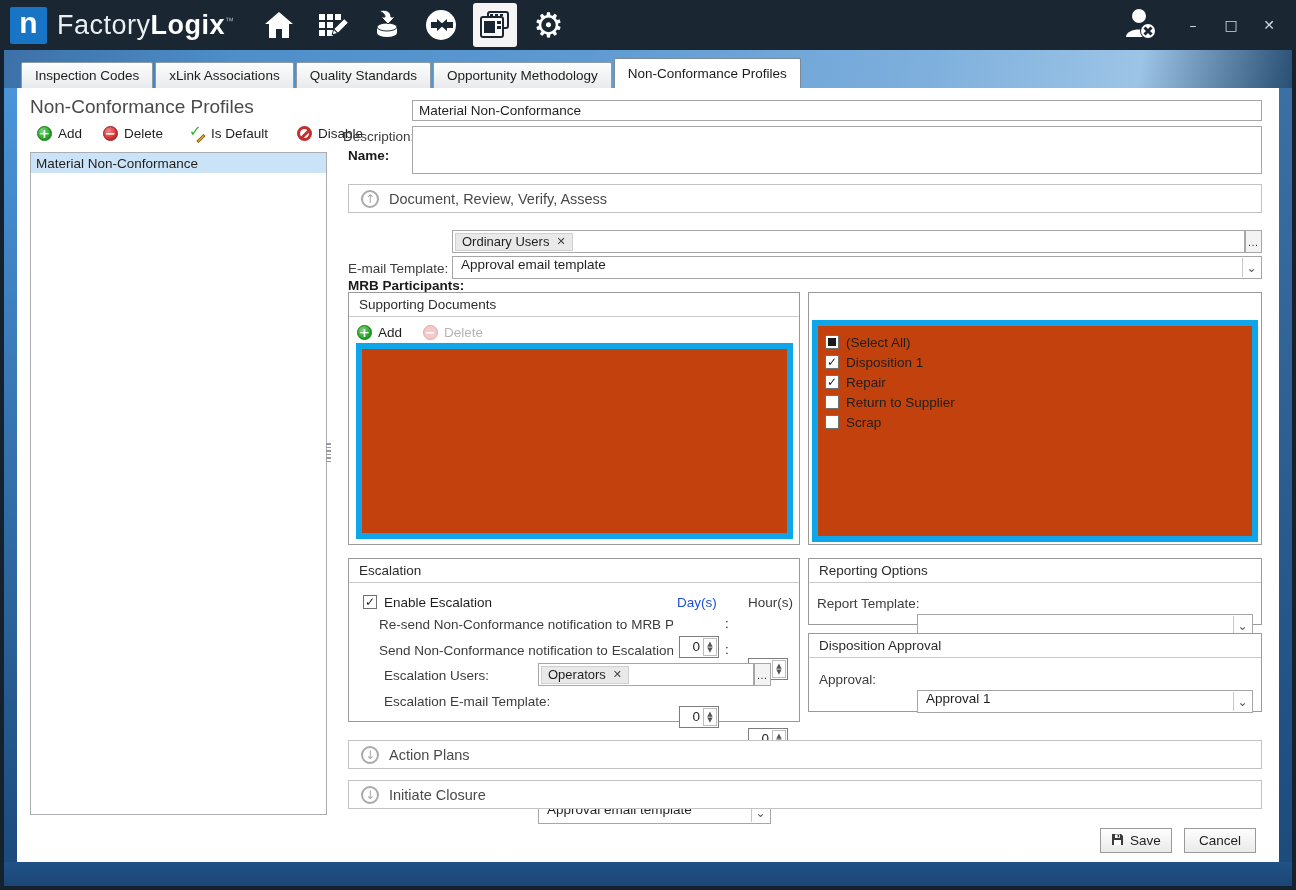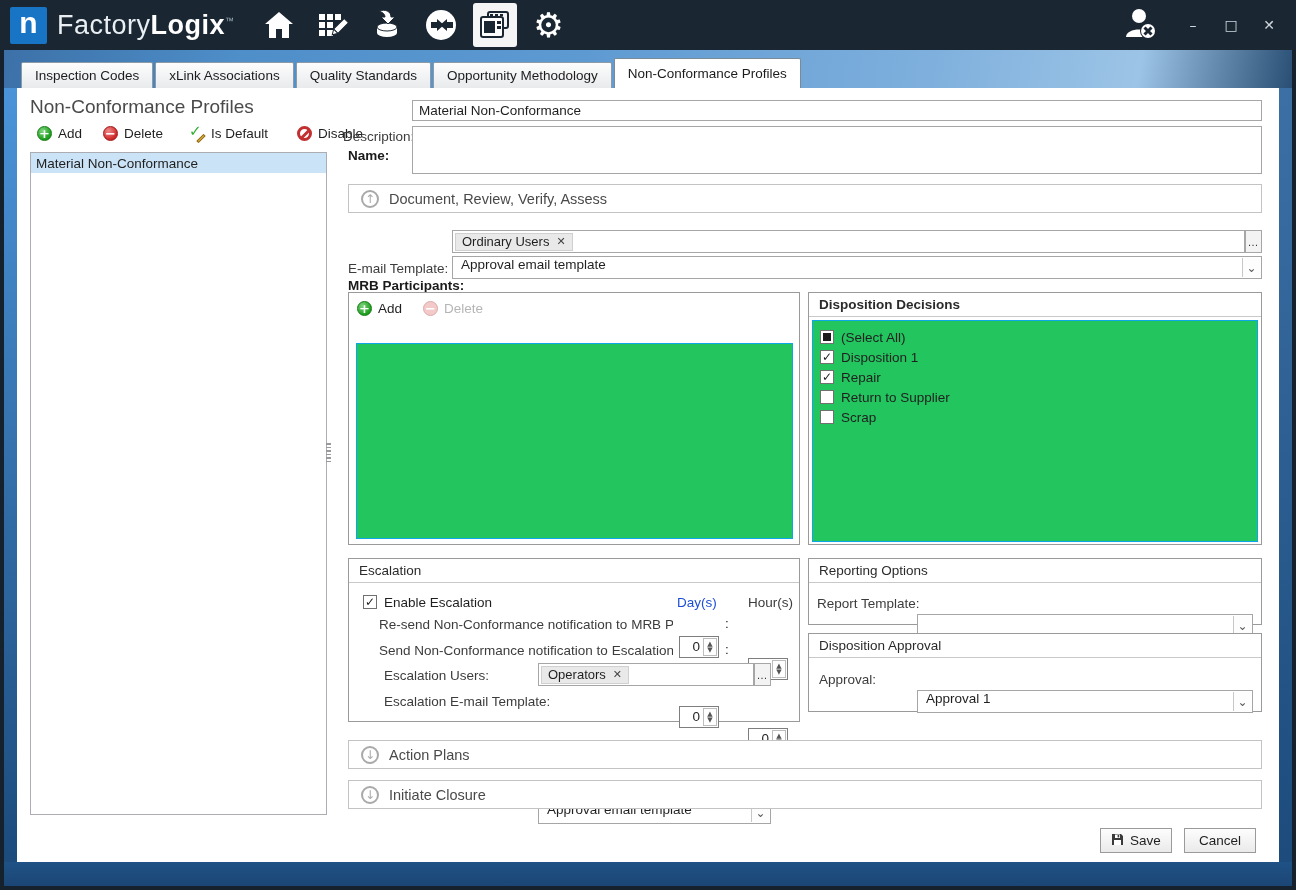--- a/index.html
+++ b/index.html
@@ -36,21 +36,21 @@
 
   
   .content { position:absolute; left:17px; top:88px; width:1262px; height:774px; background:#ffffff; }
   .abs { position:absolute; }
   .lbl { font-size:13.5px; color:#2b2b2b; white-space:nowrap; }
   .lbl.b { font-weight:bold; color:#1a1a1a;margin-top:44px; }
   .fld { background:#fff; border:1px solid #a6a6a6; font-size:13.5px; color:#1f1f1f; display:flex; align-items:center; padding:0 6px; }
   .grp { border:1px solid #9a9a9a; background:#fff; }
   .grp-h { height:24px; display:flex; align-items:center; padding-left:10px; font-size:13.5px; color:#2b2b2b; border-bottom:1px solid #c9c9c9; }
   .grp-h.bold { font-weight:bold; }
-  .innerbox { position:absolute; border:1px solid #0ea5e9; background:#22c55e; }
+  .innerbox { position:absolute; border:6px solid #0ea5e9; background:#c2410c; }
 
   
   .sect { border:1px solid #c3c3c3; background:#fff; display:flex; align-items:center; padding-left:12px; }
   .circ-arrow { width:18px; height:18px; border:2px solid #a9a9a9; border-radius:50%; color:#a9a9a9; font-size:12px; line-height:14px; text-align:center; font-family:"DejaVu Sans",sans-serif; }
   .sect-t { margin-left:10px; font-size:14.5px; color:#4a4a4a; }
 
   
   .tbtn { display:flex; align-items:center; gap:6px; font-size:13.5px; color:#1f1f1f; }
   .tbtn.disabled { color:#b5b5b5; }
   .ico-circ { width:15px; height:15px; border-radius:50%; color:#fff; font-size:13px; font-weight:bold; line-height:14px; text-align:center; font-family:"DejaVu Sans",sans-serif; }
@@ -265,35 +265,35 @@
   </div>
   <div class="dots-btn abs" style="left:1228px; top:142px; width:17px; height:23px;">…</div>
 
   <div class="lbl abs" style="left:331px; top:173px; color:#3c3c3c;">E-mail Template:</div>
   <div class="dd abs" style="left:435px; top:168px; width:810px; height:23px;">
     <span>Approval email template</span>
     <span class="chev">⌄</span>
   </div>
 
   <div class="grp abs" style="left:331px; top:204px; width:452px; height:253px;">
+    <div class="grp-h">Supporting Documents</div>
     <div style="display:flex; align-items:center; gap:0; margin:8px 0 0 8px;">
       <div class="tbtn" style="width:66px;">
         <span class="ico-circ ico-add">+</span>
         <span>Add</span>
       </div>
       <div class="tbtn disabled">
         <span class="ico-circ ico-del dis">−</span>
         <span>Delete</span>
       </div>
     </div>
     <div class="innerbox" style="left:7px; top:50px; width:437px; height:196px;"></div>
   </div>
 
   <div class="grp abs" style="left:791px; top:204px; width:454px; height:253px;">
-    <div class="grp-h bold">Disposition Decisions</div>
     <div class="innerbox" style="left:3px; top:27px; width:446px; height:222px; padding:6px 0 0 7px;">
       <div class="cbrow">
         <span class="cb">
             <span class="ind"></span>
           </span>
         <span>(Select All)</span>
       </div>
       <div class="cbrow">
         <span class="cb">
             <span class="mark">✓</span>

